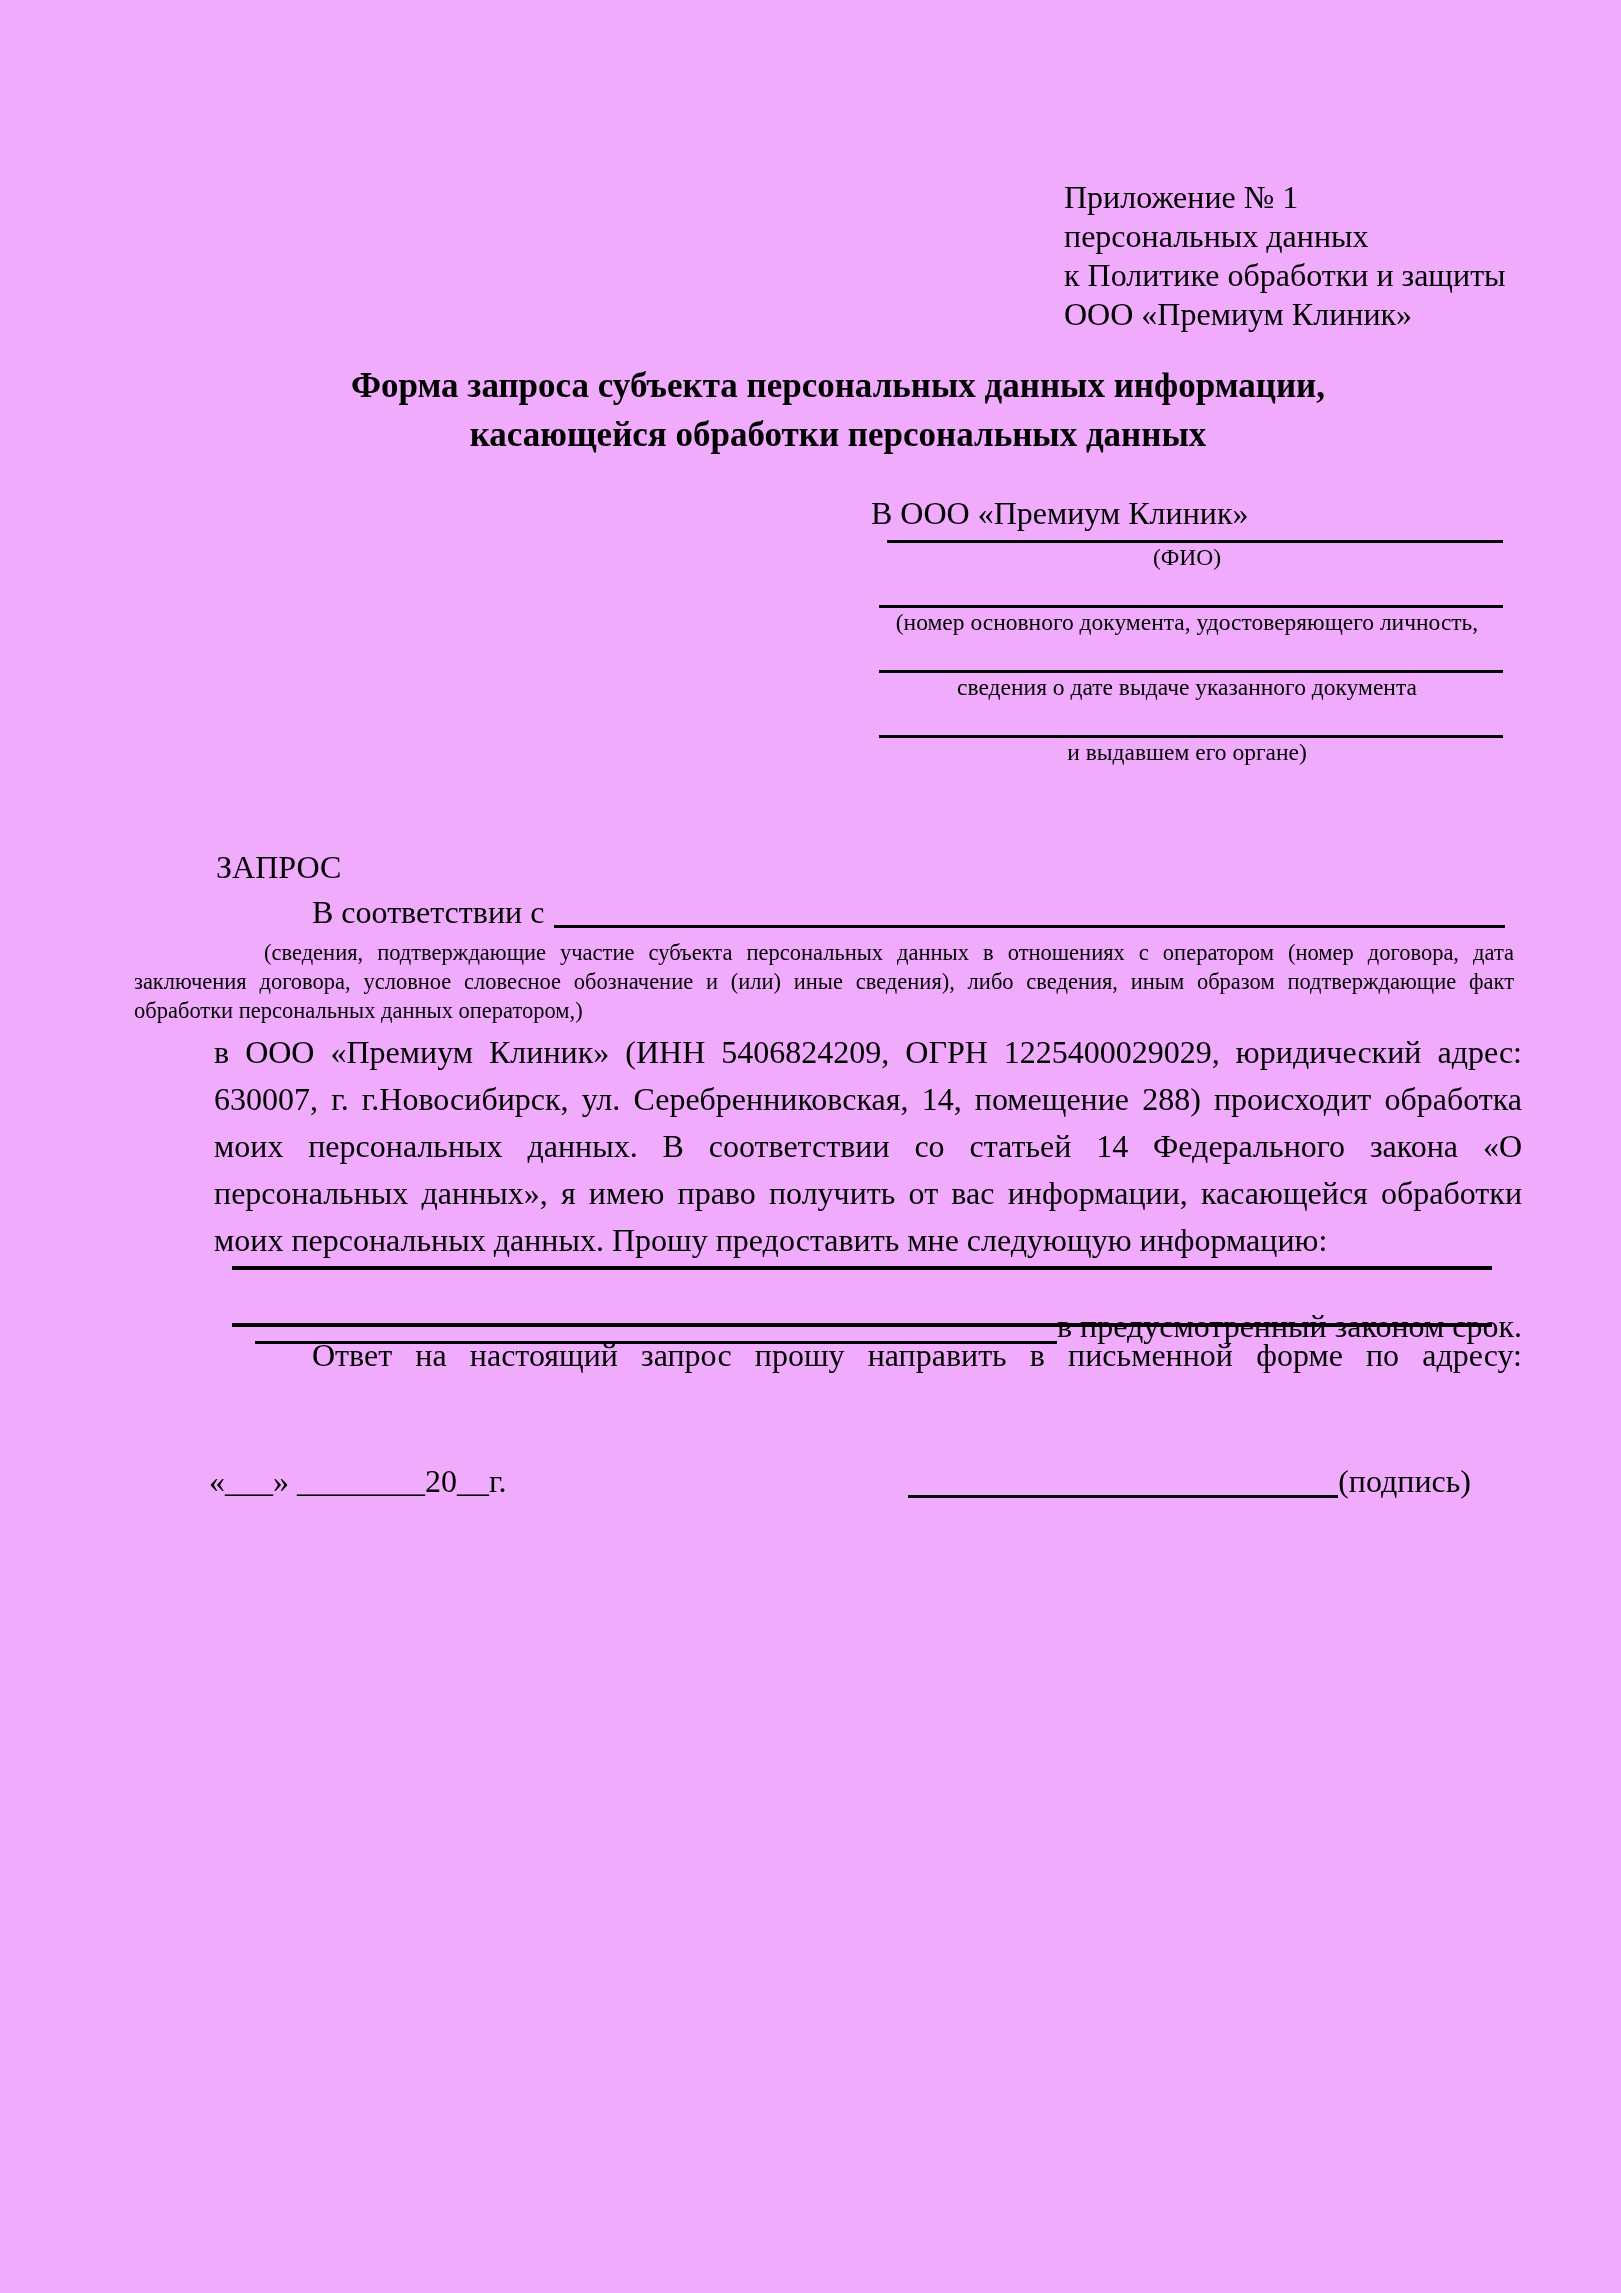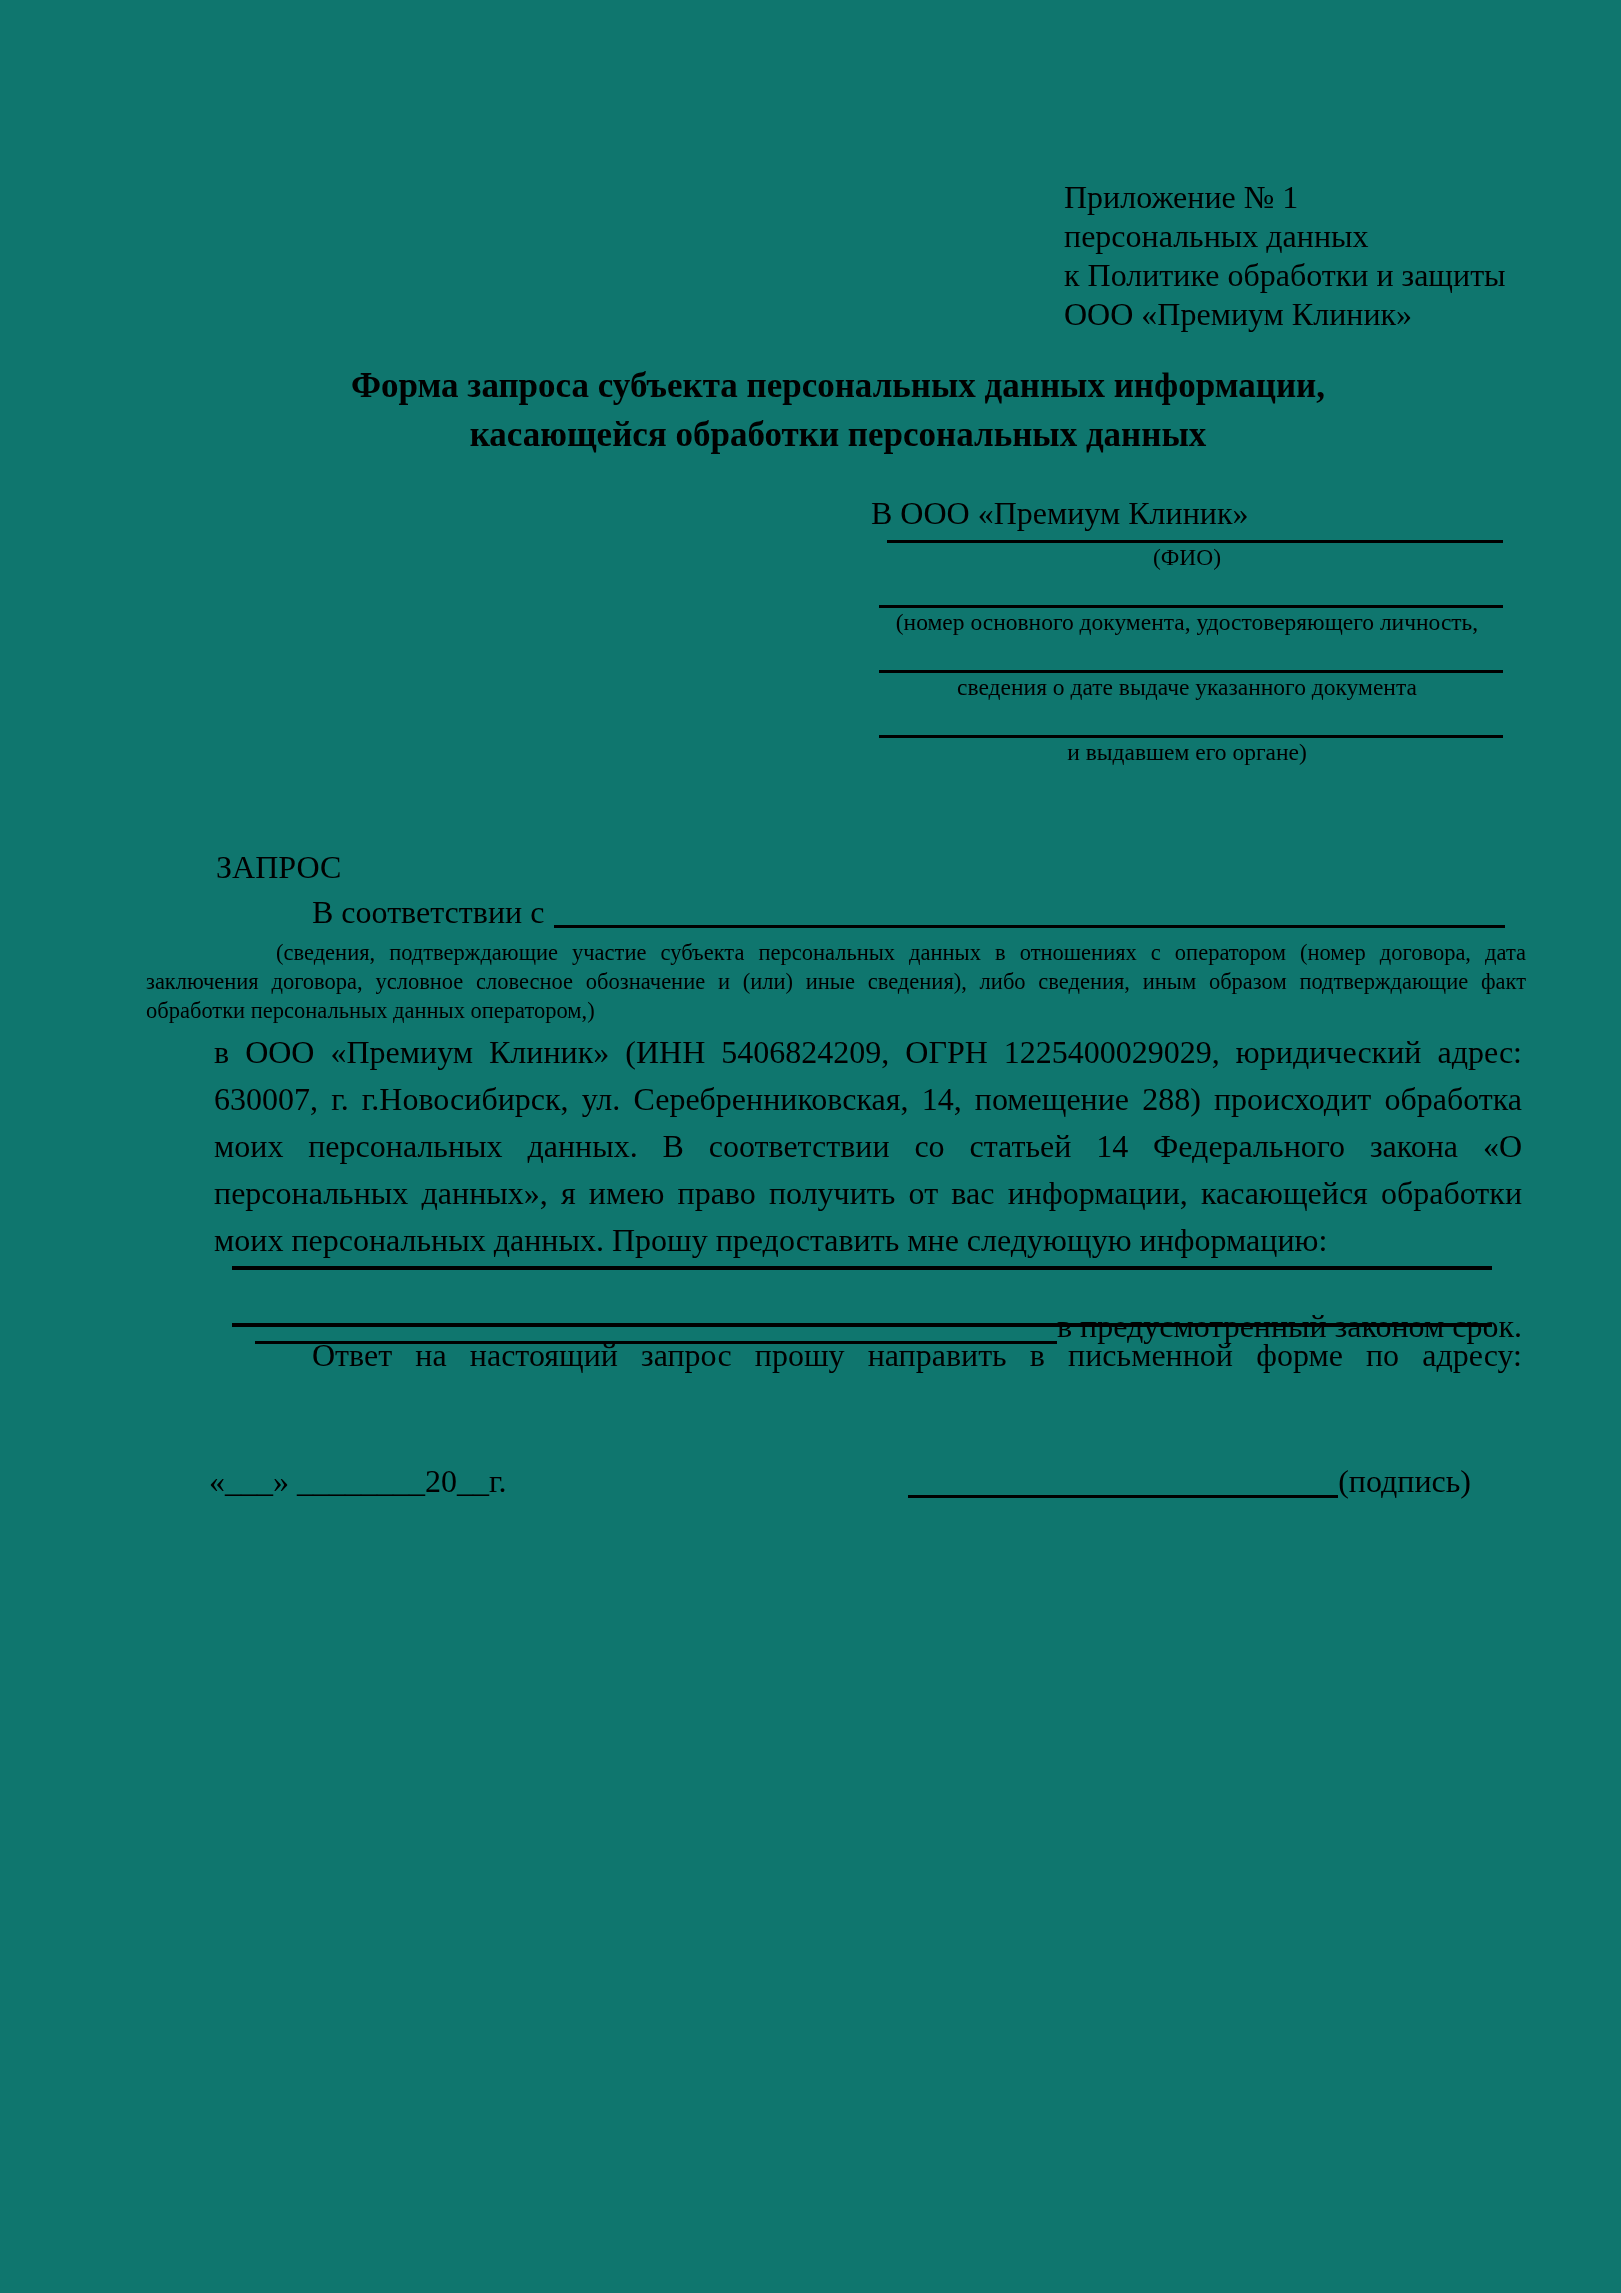--- a/index.html
+++ b/index.html
@@ -4,21 +4,21 @@
 <style>
   html, body {
     margin: 0;
     padding: 0;
     background: #ffffff;
   }
   .page {
     position: relative;
     width: 1621px;
     height: 2294px;
-    background: #0f766e;
+    background: #f0abfc;
     color: #000000;
     font-family: "Liberation Serif", "DejaVu Serif", serif;
     overflow: hidden;
   }
   .abs { position: absolute; }
 
   
   .header-block {
     left: 1064px;
     top: 178px;
@@ -84,21 +84,21 @@
   }
   .intro-row .txt { white-space: nowrap; padding-left: 98px; padding-right: 9.8px; }
   .uline {
     flex: 1;
     border-bottom: 3.9px solid #000;
     margin-bottom: 4.9px;
   }
 
   
   .footnote {
-    left: 146px;
+    left: 134px;
     top: 938px;
     width: 1380px;
     font-size: 22.5px;
     line-height: 29px;
     text-align: justify;
     text-indent: 130px;
   }
 
   
   .body-par {

